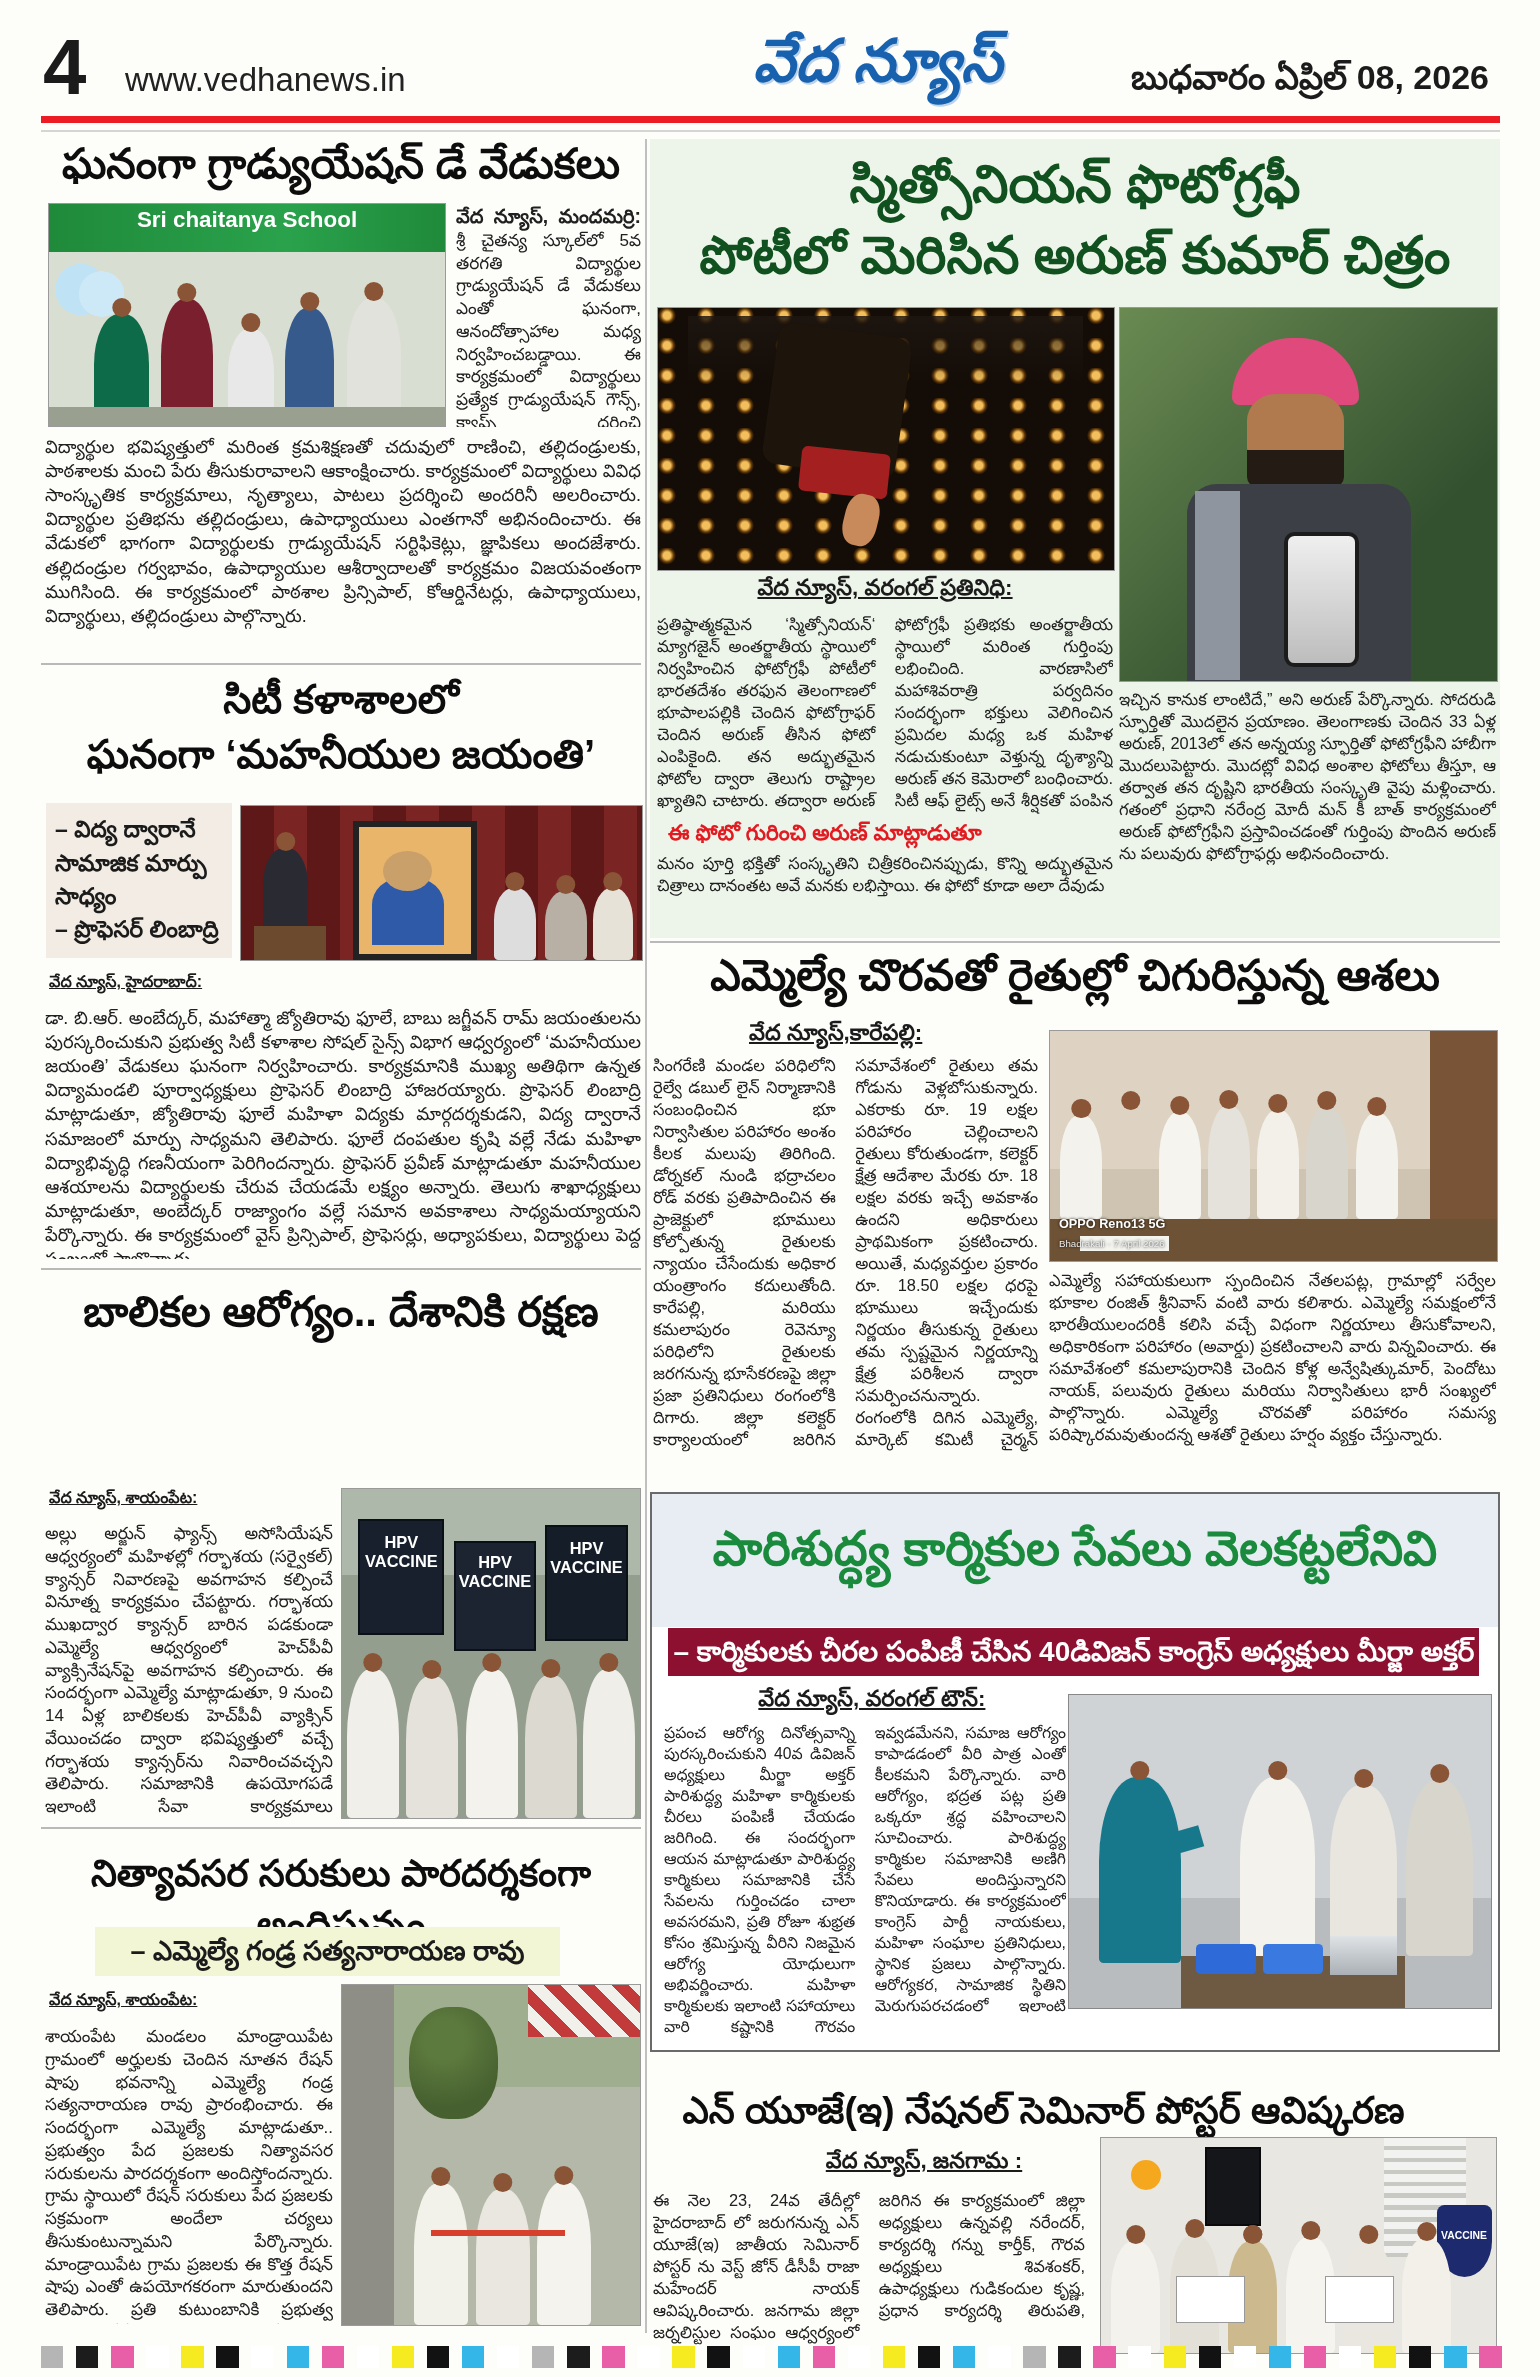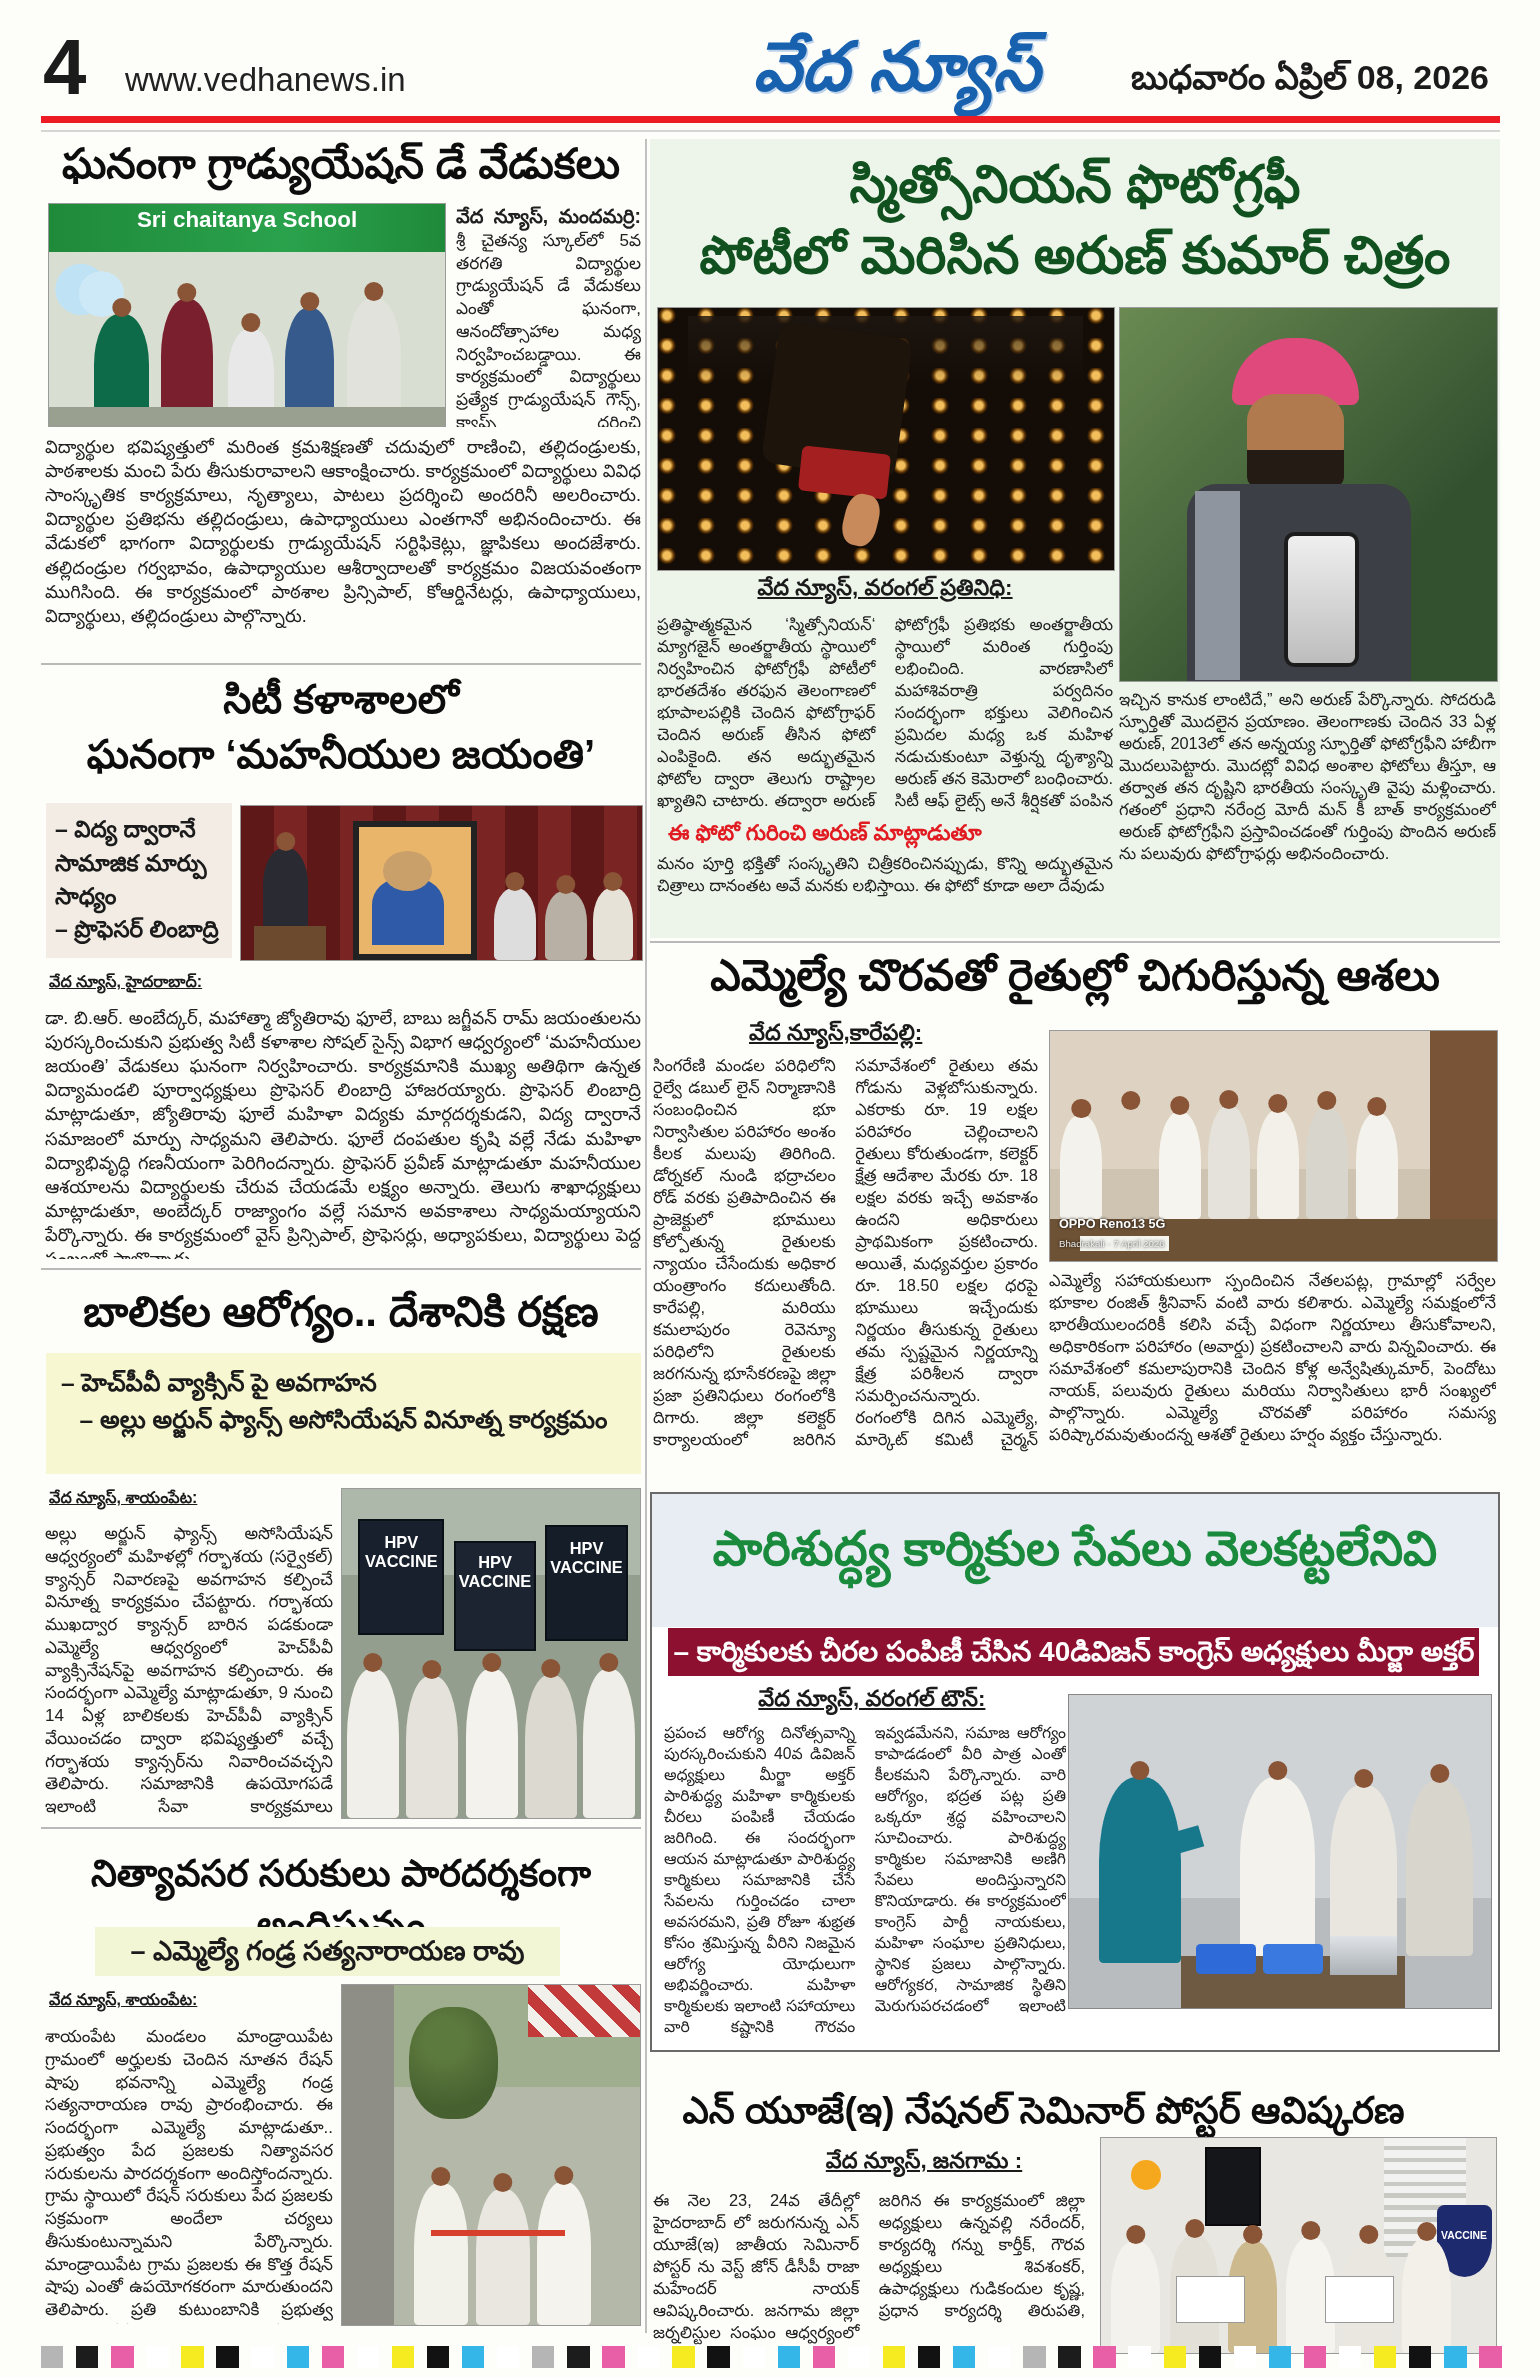--- a/index.html
+++ b/index.html
@@ -21,21 +21,21 @@
   .swatch{width:22.4px;height:22.4px;margin-right:12.7px;flex:0 0 auto;}
   #colorbar{display:flex;align-items:center;}
 </style>
 </head>
 <body>
 
 <div class="page">
 
   <div class="abs" style="left:43px;top:22.4px;font-size:78px;font-weight:bold;">4</div>
   <div class="abs" style="left:125px;top:61px;font-size:33px;color:#222;">www.vedhanews.in</div>
-  <div class="abs" style="left:753px;top:27px;font-size:68px;font-weight:bold;font-style:italic;color:#1761ae;text-shadow:1.5px 1.5px 0 #bcd2ea;">వేద న్యూస్</div>
+  <div class="abs" style="left:753px;top:27px;font-size:59px;font-weight:bold;font-style:italic;color:#1761ae;text-shadow:1.5px 1.5px 0 #bcd2ea;">వేద న్యూస్</div>
   <div class="abs" style="right:52px;top:58px;font-size:34px;font-weight:bold;">బుధవారం ఏప్రిల్ 08, 2026</div>
   <div class="abs" style="left:41px;top:116px;width:1459px;height:6.7px;background:#ed1c24;"></div>
   <div class="divider-h" style="left:41px;top:130px;width:1459px;background:#d5d5d5;"></div>
 
   <div class="divider-v" style="left:645px;top:139px;height:2194px;"></div>
 
   <div class="abs hl center" style="left:41px;top:140px;width:600px;font-size:42px;">ఘనంగా గ్రాడ్యుయేషన్ డే వేడుకలు</div>
 
   <div class="photo" style="left:48px;top:203px;width:396px;height:222px;background:linear-gradient(#d9ded2 0 0),#c9cec2;">
     <div class="abs" style="left:0;top:0;width:100%;height:48px;background:linear-gradient(90deg,#1f8a3a,#2aa24c 60%,#1f8a3a);"></div>
@@ -77,24 +77,20 @@
     <div class="fig" style="left:352px;bottom:0;width:40px;height:72px;background:#e7e2d8;"></div>
   </div>
 
   <div class="abs byline" style="left:49px;top:973px;"><u>వేద న్యూస్, హైదరాబాద్:</u></div>
   <div class="abs jtext" style="left:45px;top:1006px;width:596px;height:253px;font-size:18px;">డా. బి.ఆర్. అంబేద్కర్, మహాత్మా జ్యోతిరావు ఫూలే, బాబు జగ్జీవన్ రామ్ జయంతులను పురస్కరించుకుని ప్రభుత్వ సిటీ కళాశాల సోషల్ సైన్స్ విభాగ ఆధ్వర్యంలో ‘మహనీయుల జయంతి’ వేడుకలు ఘనంగా నిర్వహించారు. కార్యక్రమానికి ముఖ్య అతిథిగా ఉన్నత విద్యామండలి పూర్వాధ్యక్షులు ప్రొఫెసర్ లింబాద్రి హాజరయ్యారు. ప్రొఫెసర్ లింబాద్రి మాట్లాడుతూ, జ్యోతిరావు ఫూలే మహిళా విద్యకు మార్గదర్శకుడని, విద్య ద్వారానే సమాజంలో మార్పు సాధ్యమని తెలిపారు. ఫూలే దంపతుల కృషి వల్లే నేడు మహిళా విద్యాభివృద్ధి గణనీయంగా పెరిగిందన్నారు. ప్రొఫెసర్ ప్రవీణ్ మాట్లాడుతూ మహనీయుల ఆశయాలను విద్యార్థులకు చేరువ చేయడమే లక్ష్యం అన్నారు. తెలుగు శాఖాధ్యక్షులు మాట్లాడుతూ, అంబేద్కర్ రాజ్యాంగం వల్లే సమాన అవకాశాలు సాధ్యమయ్యాయని పేర్కొన్నారు. ఈ కార్యక్రమంలో వైస్ ప్రిన్సిపాల్, ప్రొఫెసర్లు, అధ్యాపకులు, విద్యార్థులు పెద్ద సంఖ్యలో పాల్గొన్నారు.</div>
 
   <div class="divider-h" style="left:41px;top:1268px;width:600px;"></div>
 
   <div class="abs hl center" style="left:41px;top:1288px;width:600px;font-size:42px;">బాలికల ఆరోగ్యం.. దేశానికి రక్షణ</div>
 
-  <div class="abs" style="left:46px;top:1353px;width:595px;height:121px;background:#f7f7d2;padding:12px 15px;box-sizing:border-box;font-size:24.6px;font-weight:bold;line-height:1.5;">
-    <div>– హెచ్‌పీవీ వ్యాక్సిన్ పై అవగాహన</div>
-    <div class="center">– అల్లు అర్జున్ ఫ్యాన్స్ అసోసియేషన్ వినూత్న కార్యక్రమం</div>
-  </div>
 
   <div class="abs byline" style="left:49px;top:1489px;"><u>వేద న్యూస్, శాయంపేట:</u></div>
   <div class="abs jtext" style="left:45px;top:1523px;width:288px;height:295px;font-size:17px;">అల్లు అర్జున్ ఫ్యాన్స్ అసోసియేషన్ ఆధ్వర్యంలో మహిళల్లో గర్భాశయ (సర్వైకల్) క్యాన్సర్ నివారణపై అవగాహన కల్పించే వినూత్న కార్యక్రమం చేపట్టారు. గర్భాశయ ముఖద్వార క్యాన్సర్ బారిన పడకుండా ఎమ్మెల్యే ఆధ్వర్యంలో హెచ్‌పీవీ వ్యాక్సినేషన్‌పై అవగాహన కల్పించారు. ఈ సందర్భంగా ఎమ్మెల్యే మాట్లాడుతూ, 9 నుంచి 14 ఏళ్ల బాలికలకు హెచ్‌పీవీ వ్యాక్సిన్ వేయించడం ద్వారా భవిష్యత్తులో వచ్చే గర్భాశయ క్యాన్సర్‌ను నివారించవచ్చని తెలిపారు. సమాజానికి ఉపయోగపడే ఇలాంటి సేవా కార్యక్రమాలు అభినందనీయమని పేర్కొన్నారు. అభిమానం అంటే కేవలం ఛాయాచిత్రాలు, వేడుకలు మాత్రమే కాదని సామాజిక సేవ చేయడమని సూచించారు. ఈ సందర్భంగా చేపట్టిన అల్లు అర్జున్ అభిమాన సంఘాన్ని ఎమ్మెల్యే ప్రత్యేకంగా అభినందించారు. ఈ కార్యక్రమంలో అభిమాన సంఘం నాయకులు, నటీనటులు రంజిత్ తదితరులు పాల్గొన్నారు.</div>
 
   <div class="photo" style="left:341px;top:1488px;width:298px;height:329px;background:linear-gradient(#aeb8aa 0 26%,#949e8e 26% 100%);">
     <div class="abs" style="left:16.4px;top:30px;width:82px;height:112px;background:#17202c;border:2.2px solid #0b0f16;">
       <div style="color:#fff;font-size:16.4px;font-weight:bold;text-align:center;margin-top:12px;">HPV VACCINE</div>
     </div>
     <div class="abs" style="left:112px;top:52px;width:78px;height:106px;background:#1b2430;border:2.2px solid #0b0f16;">
       <div style="color:#fff;font-size:16.4px;font-weight:bold;text-align:center;margin-top:10.4px;">HPV VACCINE</div>

